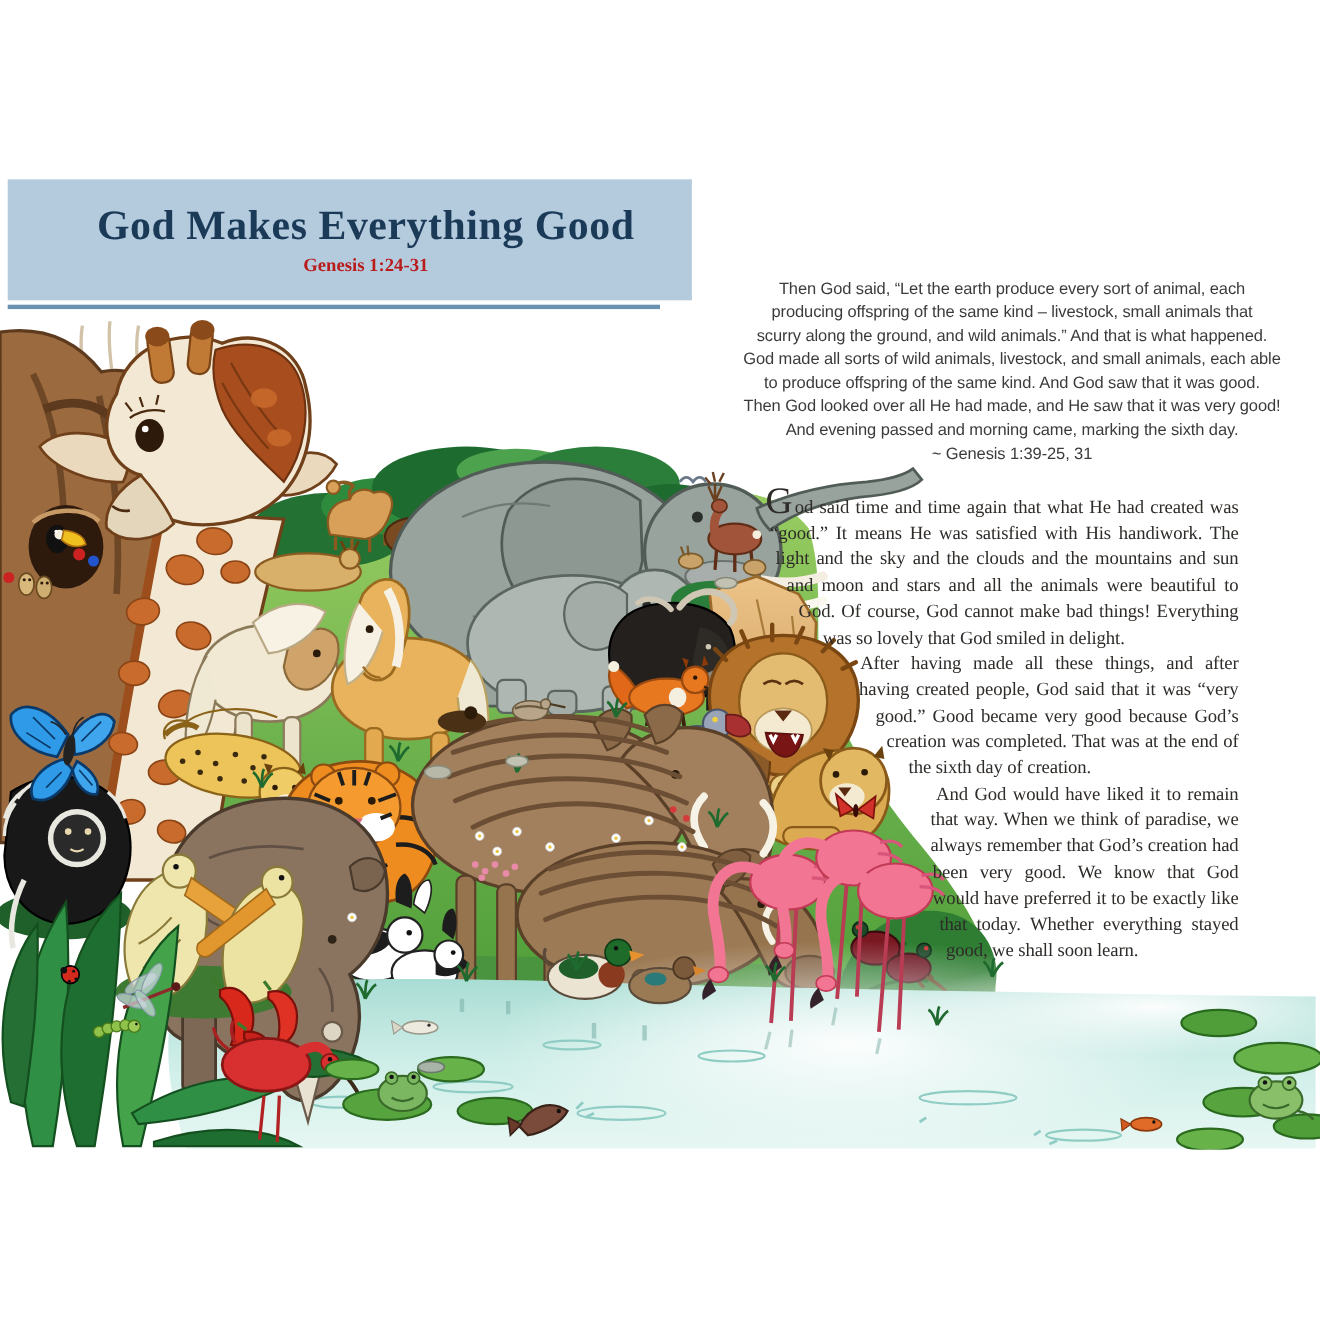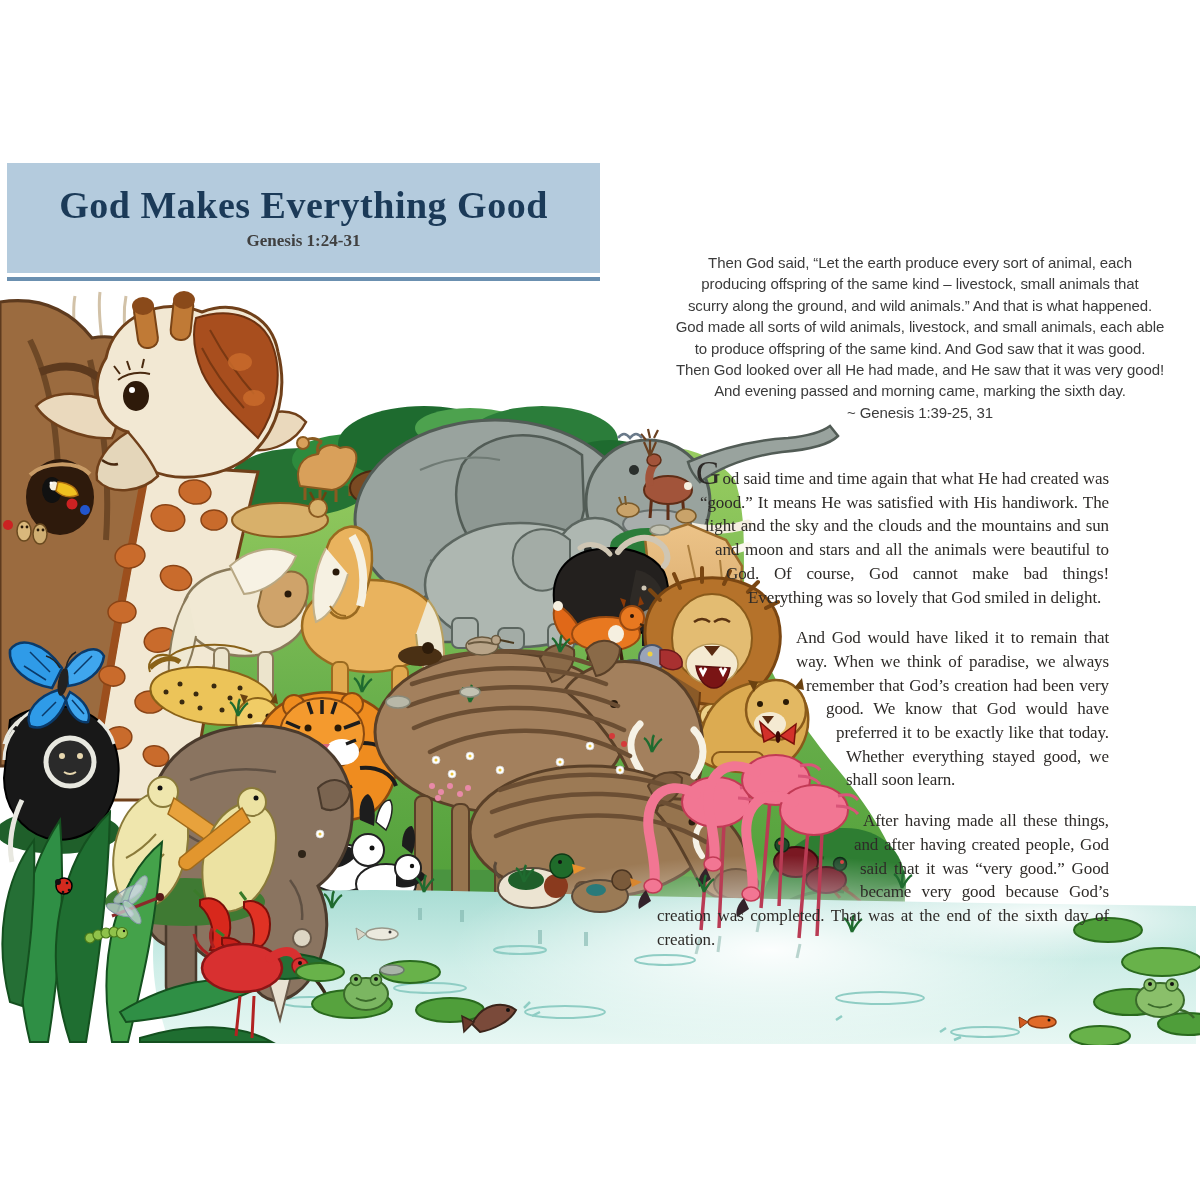--- a/index.html
+++ b/index.html
@@ -1,35 +1,35 @@
 <!DOCTYPE html>
 <html><head>
 <meta charset="utf-8">
 <style>
   html,body{margin:0;padding:0;background:#ffffff;}
   #page{position:relative;width:1200px;height:1200px;background:#ffffff;overflow:hidden;
         font-family:"Liberation Serif",serif;}
   
   .banner{position:absolute;left:7px;top:163px;width:593px;height:110px;background:#b4cbdd;
-          display:flex;flex-direction:column;align-items:center;justify-content:flex-start;}
+          display:flex;flex-direction:column;align-items:center;justify-content:flex-start;padding-left:29px;}
   .banner h1{margin:20px 0 0 0;font-size:38px;font-weight:600;color:#1b3a58;
              font-family:"Liberation Serif",serif;letter-spacing:.5px;}
-  .banner h2{margin:4px 0 0 0;font-size:17px;font-weight:bold;color:#404040;
+  .banner h2{margin:4px 0 0 0;font-size:17px;font-weight:bold;color:#b91c1c;
              font-family:"Liberation Serif",serif;}
   .banner-rule{position:absolute;left:7px;top:277px;width:593px;height:4px;background:#6b90b0;}
   
   .scripture{position:absolute;left:650px;top:252px;width:540px;text-align:center;
              font-family:"Liberation Sans","DejaVu Sans",sans-serif;font-size:15px;
              line-height:21.4px;color:#3b3b3b;letter-spacing:-0.1px;}
   .scripture .quote{white-space:pre-line;}
   .scripture .attrib{margin-top:0;}
   
   .bodytext{position:absolute;left:640px;top:444px;width:486px;text-align:justify;
             font-size:17px;line-height:23.7px;color:#2e2b28;letter-spacing:-0.1px;}
-  .bodytext p{margin:17px;}
+  .bodytext p{margin:0;}
   .bodytext p.ind{text-indent:15px;}
   .sp{float:left;clear:left;height:23.7px;}
   .dropcap{font-size:34px;line-height:23.7px;font-family:"Liberation Serif",serif;
            padding-right:2px;color:#2e2b28;}
   
   #art{position:absolute;left:0;top:280px;width:1200px;height:765px;}
 </style>
 </head>
 <body>
 
@@ -676,17 +676,17 @@
     <div class="sp" style="width:196px"></div>
       <div class="sp" style="width:206px"></div>
     <div class="sp" style="width:202px"></div>
       <div class="sp" style="width:198px"></div>
     <div class="sp" style="width:208px"></div>
       <div class="sp" style="width:214px"></div>
     <div class="sp" style="width:220px"></div>
     <p>
       <span class="dropcap">G</span><span>od said time and time again that what He had created was “good.” It means He was satisfied with His handiwork. The light and the sky and the clouds and the mountains and sun and moon and stars and all the animals were beautiful to God. Of course, God cannot make bad things! Everything was so lovely that God smiled in delight.</span>
     </p>
+    <p class="ind">After having made all these things, and after having created people, God said that it was “very good.” Good became very good because God’s creation was completed. That was at the end of the sixth day of creation.</p>
     <p class="ind">And God would have liked it to remain that way. When we think of paradise, we always remember that God’s creation had been very good. We know that God would have preferred it to be exactly like that today. Whether everything stayed good, we shall soon learn.</p>
-    <p class="ind">After having made all these things, and after having created people, God said that it was “very good.” Good became very good because God’s creation was completed. That was at the end of the sixth day of creation.</p>
   </div>
 
 </div>
 
 </body></html>

